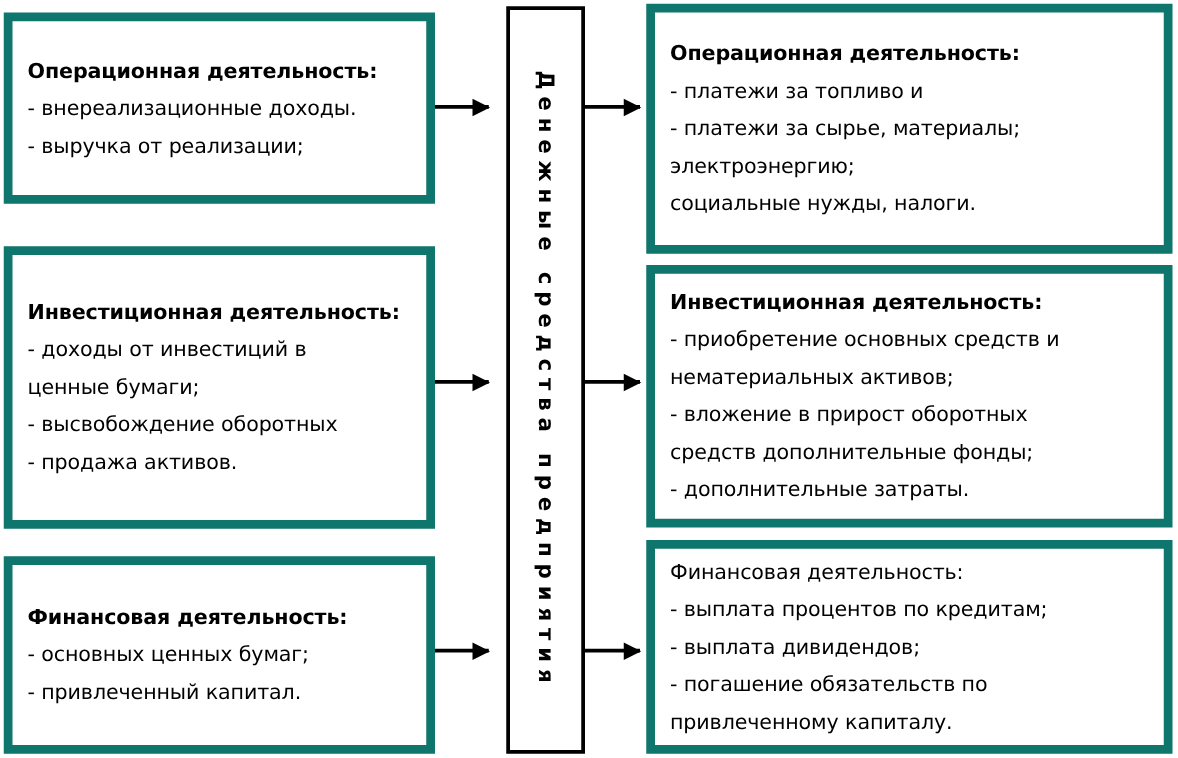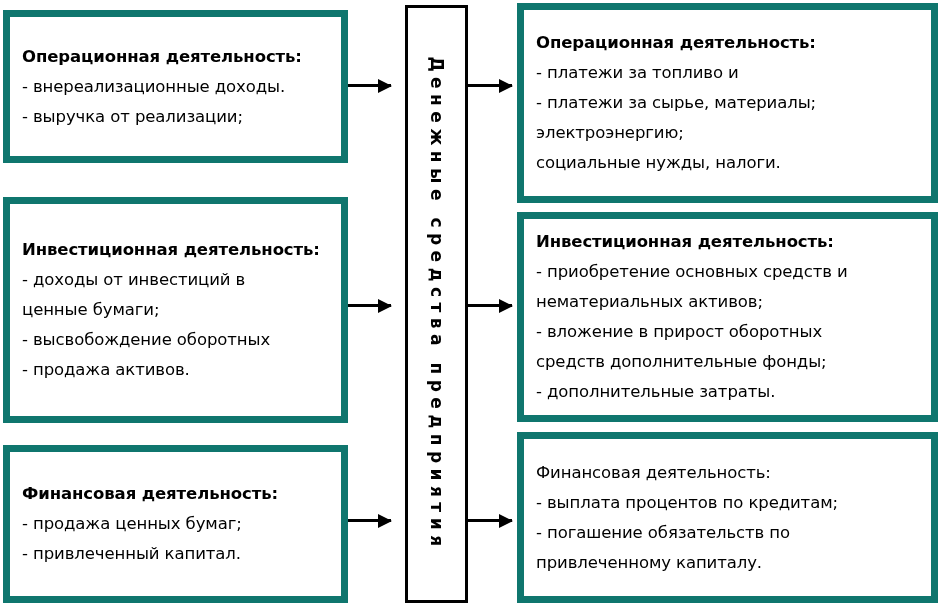--- a/index.html
+++ b/index.html
@@ -96,21 +96,21 @@
   <div class="box box-lines" style="left:3px; top:197px; width:345px; height:226px;">
     <div class="line bold">Инвестиционная деятельность:</div>
     <div class="line">- доходы от инвестиций в</div>
     <div class="line">ценные бумаги;</div>
     <div class="line">- высвобождение оборотных</div>
     <div class="line">- продажа активов.</div>
   </div>
 
   <div class="box box-lines" style="left:3px; top:445px; width:345px; height:158px;">
     <div class="line bold">Финансовая деятельность:</div>
-    <div class="line">- продажа ценных бумаг;</div>
+    <div class="line">- основных ценных бумаг;</div>
     <div class="line">- привлеченный капитал.</div>
   </div>
 
   <div class="arrow" style="left:348px; top:84px; width:43px;"></div>
   <div class="arrow" style="left:348px; top:304px; width:43px;"></div>
   <div class="arrow" style="left:348px; top:519px; width:43px;"></div>
 
   <div class="center-box" style="left:405px; top:5px; width:63px; height:598px;">
     <div class="center-label">Денежные средства  предприятия</div>
   </div>
@@ -132,17 +132,18 @@
     <div class="line">- приобретение основных средств и</div>
     <div class="line">нематериальных активов;</div>
     <div class="line">- вложение в прирост оборотных</div>
     <div class="line">средств дополнительные фонды;</div>
     <div class="line">- дополнительные затраты.</div>
   </div>
 
   <div class="box box-lines" style="left:517px; top:432px; width:421px; height:171px;">
     <div class="line">Финансовая деятельность:</div>
     <div class="line">- выплата процентов по кредитам;</div>
+    <div class="line">- выплата дивидендов;</div>
     <div class="line">- погашение обязательств по</div>
     <div class="line">привлеченному капиталу.</div>
   </div>
 
 </div>
 
 </body></html>

